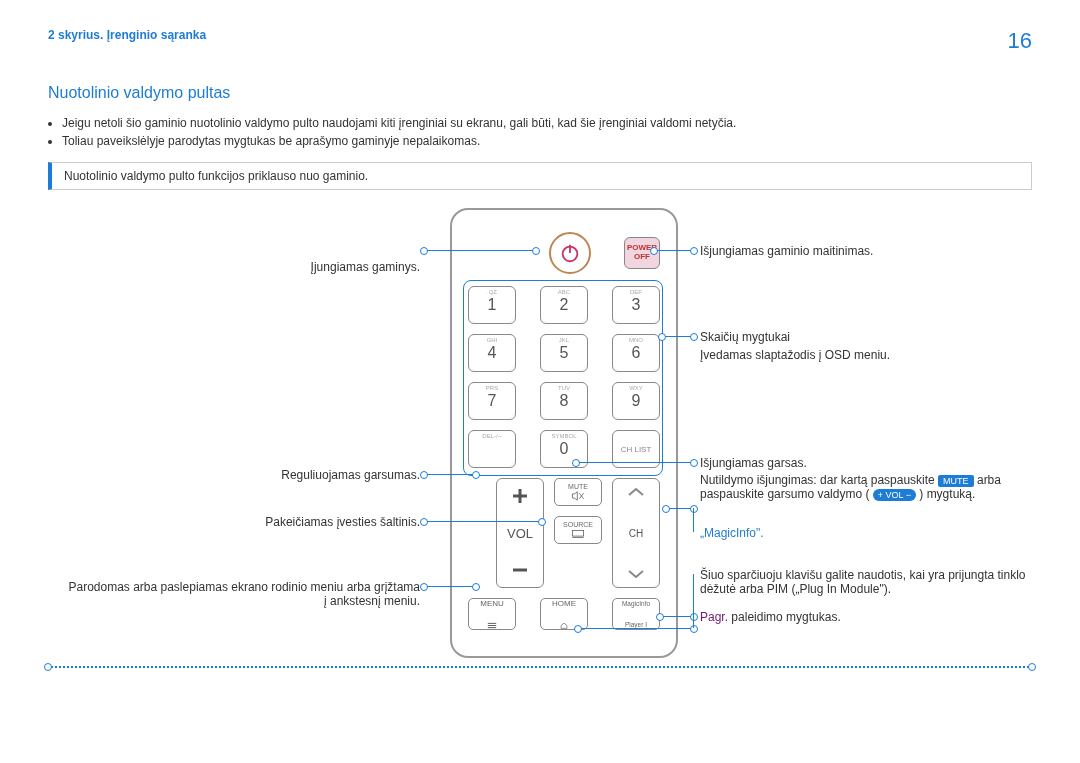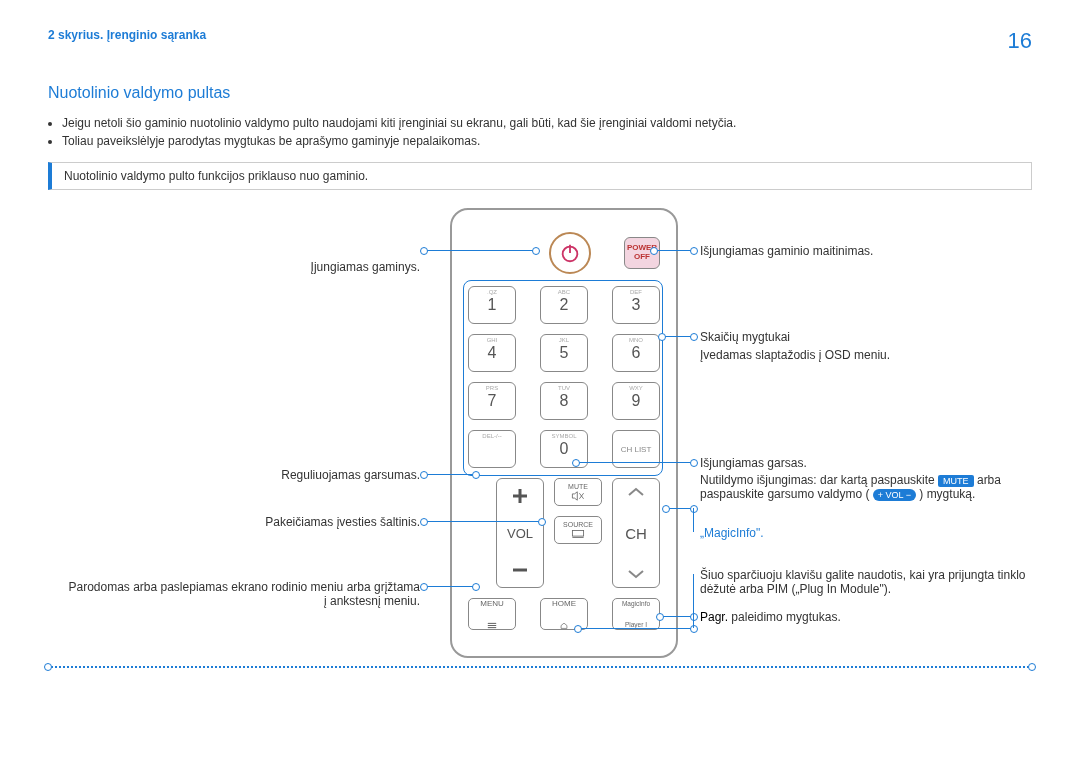--- a/index.html
+++ b/index.html
@@ -39,21 +39,21 @@
 .bot-btn { width:48px; height:32px; border:1.5px solid #888; border-radius:5px; display:flex; flex-direction:column; align-items:center; justify-content:center; font-size:8px; color:#666;gap:14px; }
 
 .callout { position:absolute; font-size:12px; color:#333; }
 .callout.left { text-align:right; }
 .lead { position:absolute; border-top:1.5px solid #1d7cd6; }
 .lead::before { content:''; position:absolute; left:-4px; top:-4px; width:6px; height:6px; border:1.5px solid #1d7cd6; border-radius:50%; background:#fff; }
 .lead::after { content:''; position:absolute; right:-4px; top:-4px; width:6px; height:6px; border:1.5px solid #1d7cd6; border-radius:50%; background:#fff; }
 .numpad-box { position:absolute; border:1.5px solid #1d7cd6; border-radius:8px; pointer-events:none; }
 
 .magicinfo { color:#1d7cd6; }
-.pagr { color:#000000; }
+.pagr { color:#701a75; }
 .mute-badge { display:inline-block; background:#1d7cd6; color:#fff; font-size:9px; padding:1px 5px; border-radius:2px; vertical-align:middle; }
 .vol-badge { display:inline-block; background:#1d7cd6; color:#fff; font-size:9px; padding:1px 5px; border-radius:8px; vertical-align:middle; }
 
 .dotline { position:absolute; left:0; right:0; border-top:2px dotted #1d7cd6; }
 .dotline::before { content:''; position:absolute; left:-4px; top:-5px; width:6px; height:6px; border:1.5px solid #1d7cd6; border-radius:50%; background:#fff; }
 .dotline::after { content:''; position:absolute; right:-4px; top:-5px; width:6px; height:6px; border:1.5px solid #1d7cd6; border-radius:50%; background:#fff; }
 </style>
 </head>
 <body>
 
@@ -171,21 +171,21 @@
             <svg viewBox="0 0 20 14">
                 <rect x="2" y="2" width="16" height="8" fill="none" stroke="#666" stroke-width="1.2"></rect>
                 <line x1="2" y1="12" x2="18" y2="12" stroke="#666" stroke-width="1.2"></line>
               </svg>
           </div>
         </div>
         <div class="ch">
           <svg width="18" height="10">
               <polyline points="2,8 9,2 16,8" fill="none" stroke="#888" stroke-width="2"></polyline>
             </svg>
-          <span style="font-size:15px;color:#555">CH</span>
+          <span style="font-size:10px;color:#555">CH</span>
           <svg width="18" height="10">
               <polyline points="2,2 9,8 16,2" fill="none" stroke="#888" stroke-width="2"></polyline>
             </svg>
         </div>
       </div>
 
       <div class="bot-row">
         <div class="bot-btn">
           <span>MENU</span>
           <svg width="14" height="10" viewBox="0 0 14 10">

